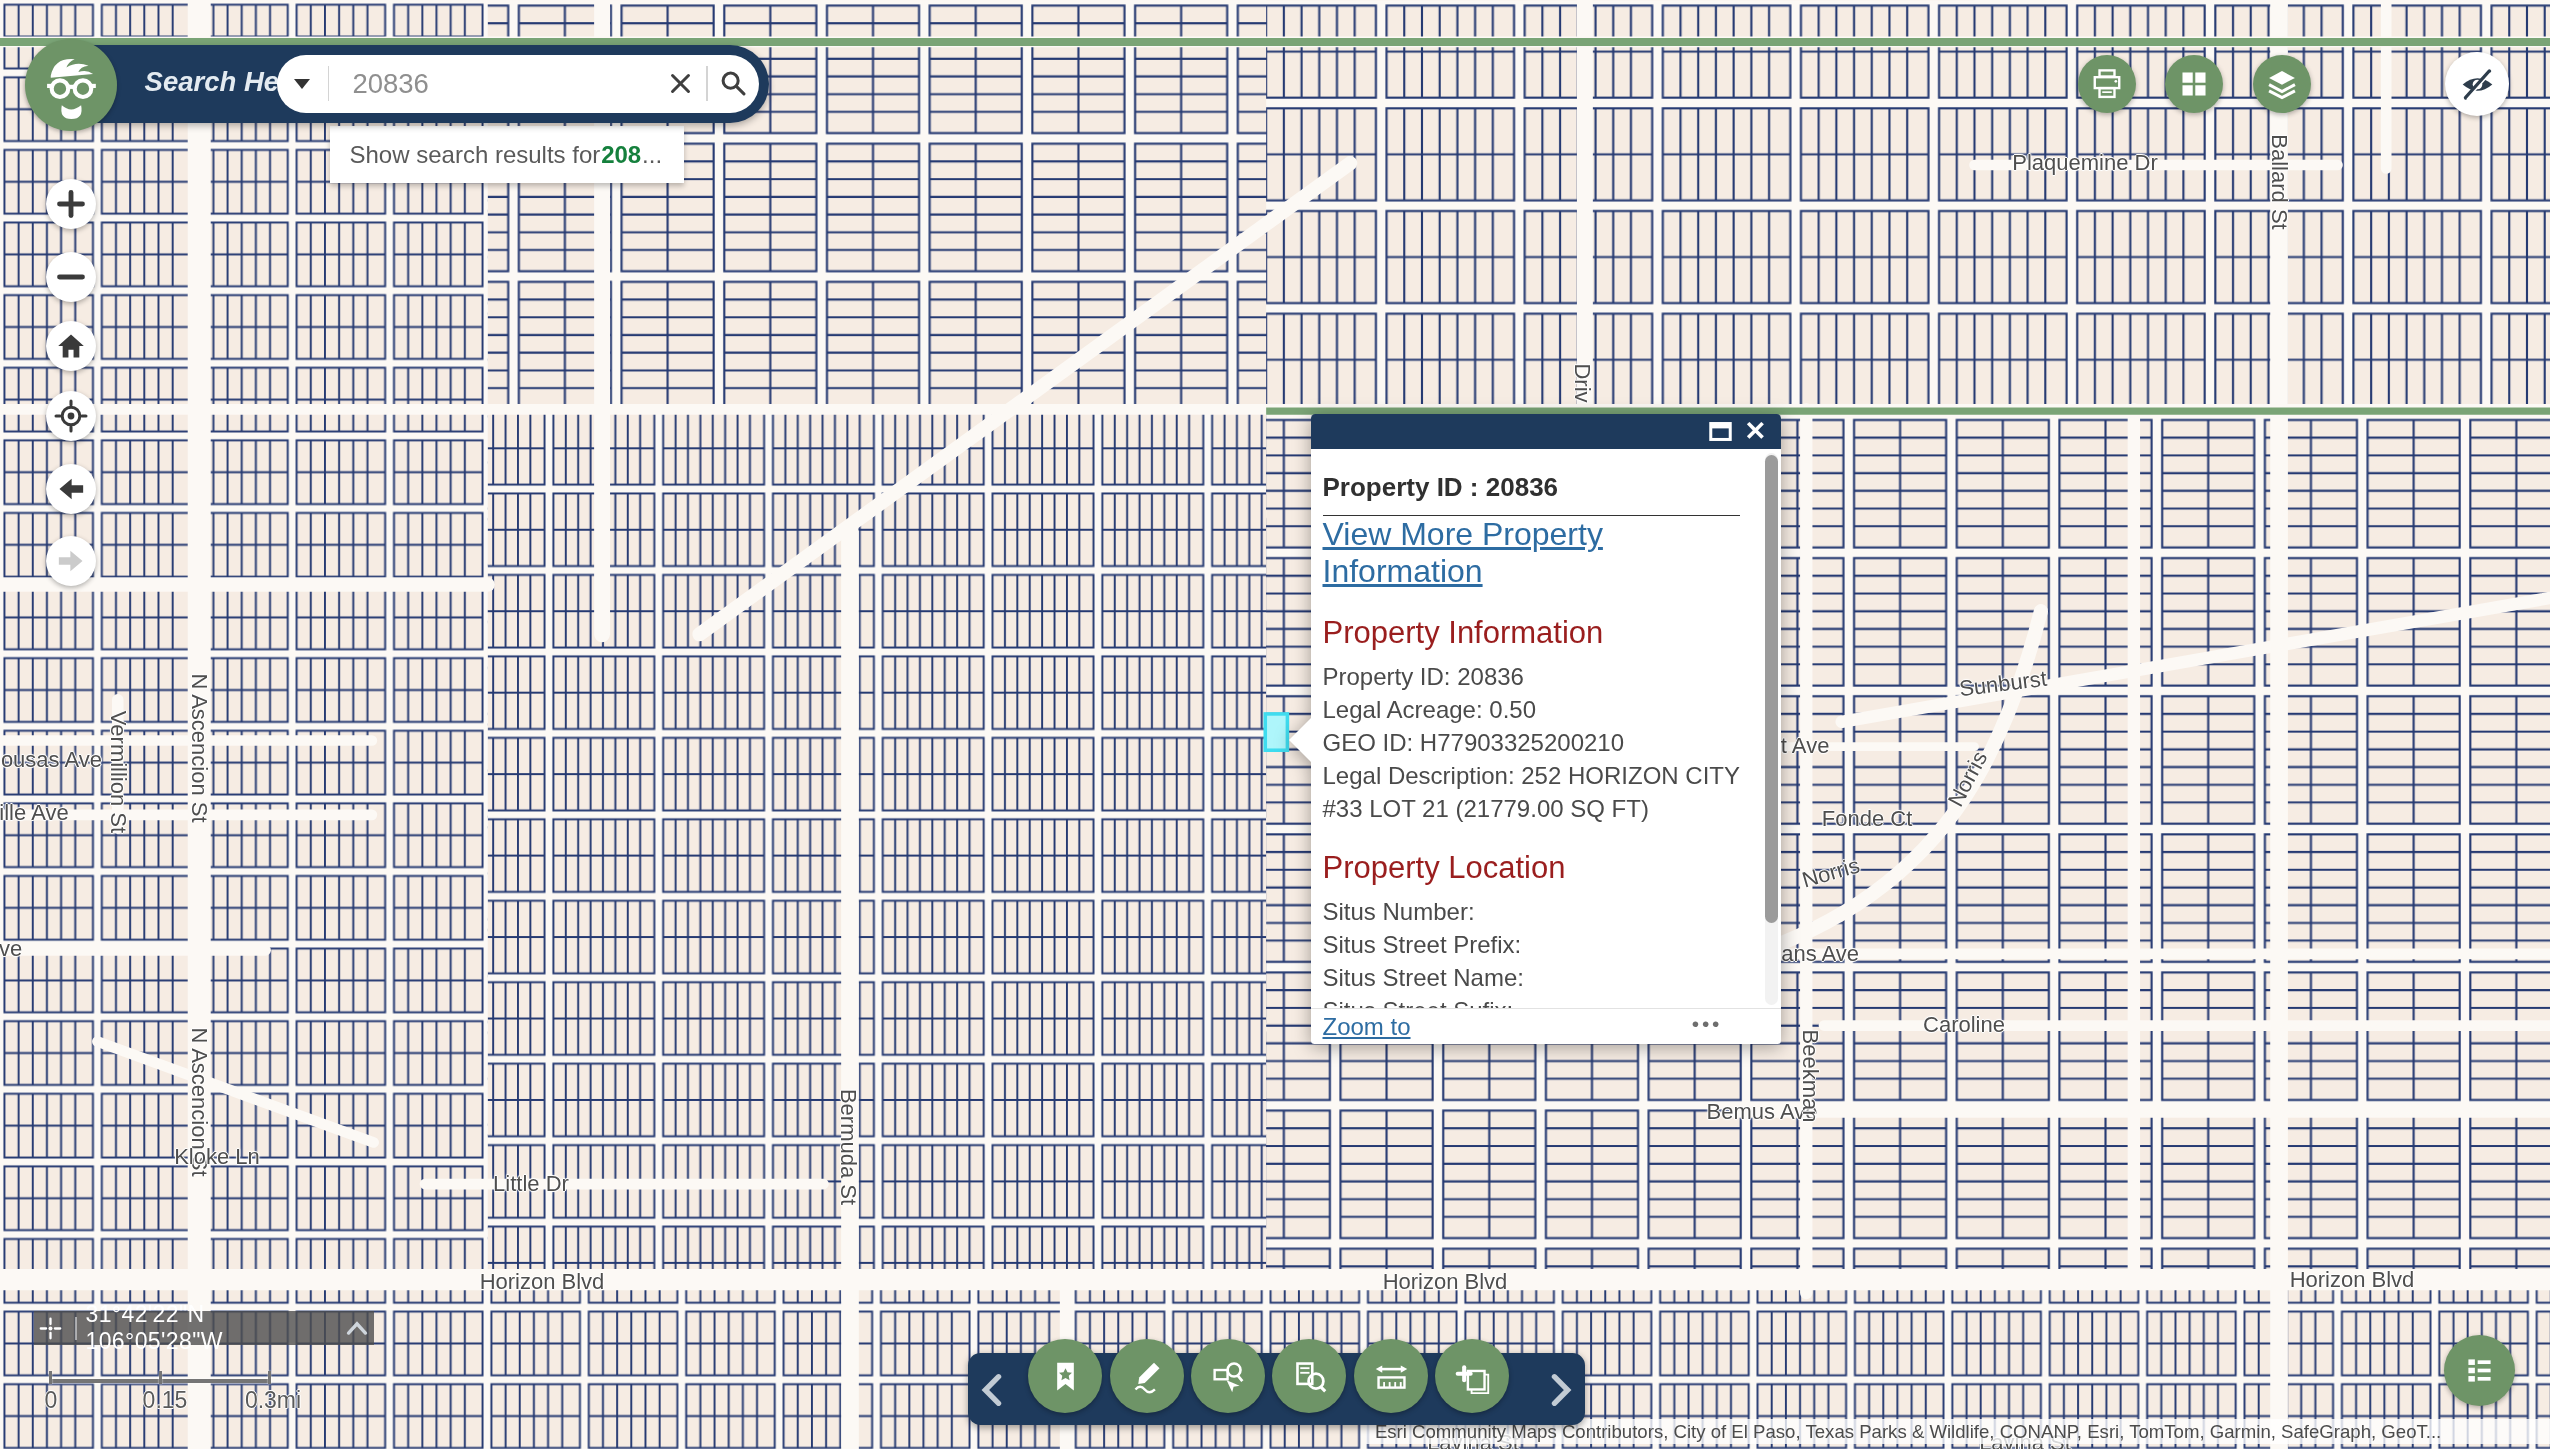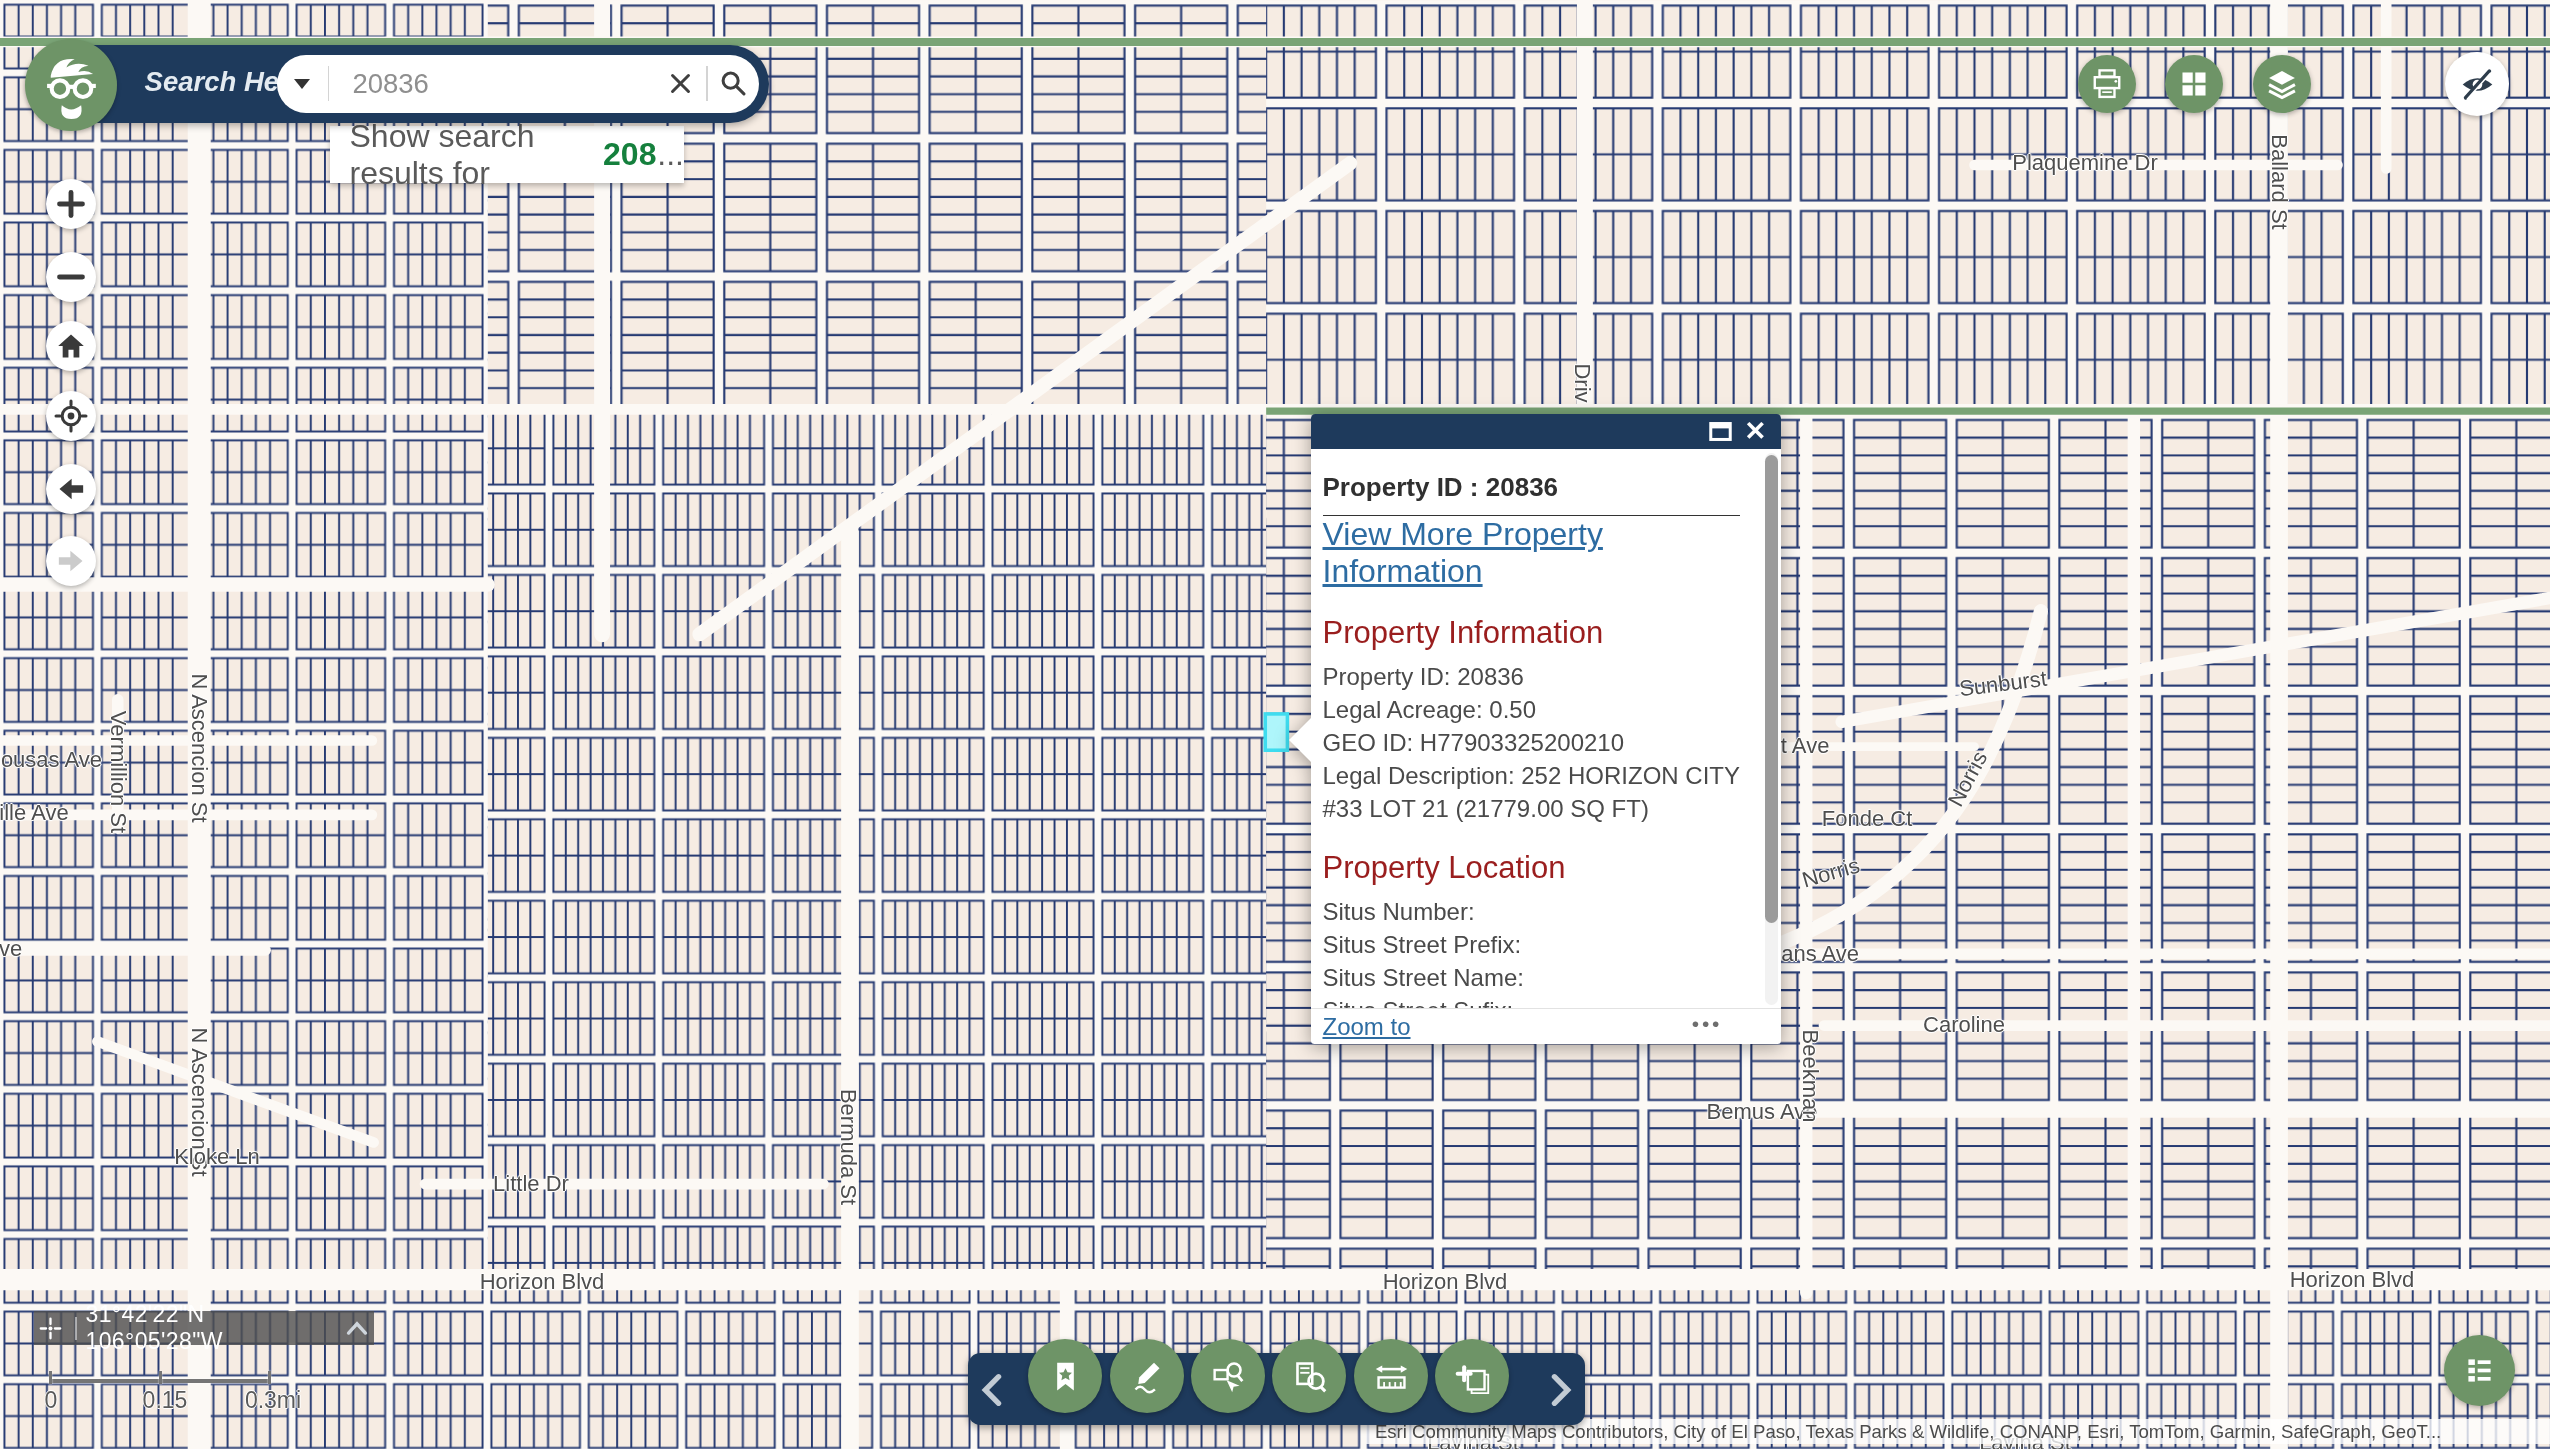--- a/index.html
+++ b/index.html
@@ -27,21 +27,21 @@
   .caret{width:0;height:0;border-left:8.9px solid transparent;border-right:8.9px solid transparent;
     border-top:10.6px solid #333;}
   #search-input{flex:1;border:none;outline:none;font-size:27.5px;color:#8f8f8f;padding:0 5.3px 0 23px;
     min-width:0;background:none;font-family:"Liberation Sans",sans-serif;}
   #clear-search-button,#search-button{border:none;background:none;width:51px;height:100%;
     display:flex;align-items:center;justify-content:center;cursor:pointer;}
 
   
   #search-suggestion{position:absolute;left:330px;top:126px;width:354px;height:57px;background:#fff;
     z-index:7;box-shadow:0 2.7px 5.3px rgba(0,0,0,.25);display:flex;align-items:center;padding-left:19.5px;
-    font-size:32px;color:#5a5a5a;cursor:pointer;box-sizing:border-box;}
+    font-size:24px;color:#5a5a5a;cursor:pointer;box-sizing:border-box;}
   #search-suggestion b{color:#15803d;margin:0 0.9px;}
 
   
   .circle-btn{position:absolute;border:none;border-radius:50%;cursor:pointer;
     display:flex;align-items:center;justify-content:center;
     box-shadow:0 1.8px 5.3px rgba(0,0,0,.3);padding:0;z-index:5;}
   .white-btn{background:#fff;}
   .green-btn{background:#6e9467;}
   .nav-col{width:50px;height:50px;left:46px;}
 

